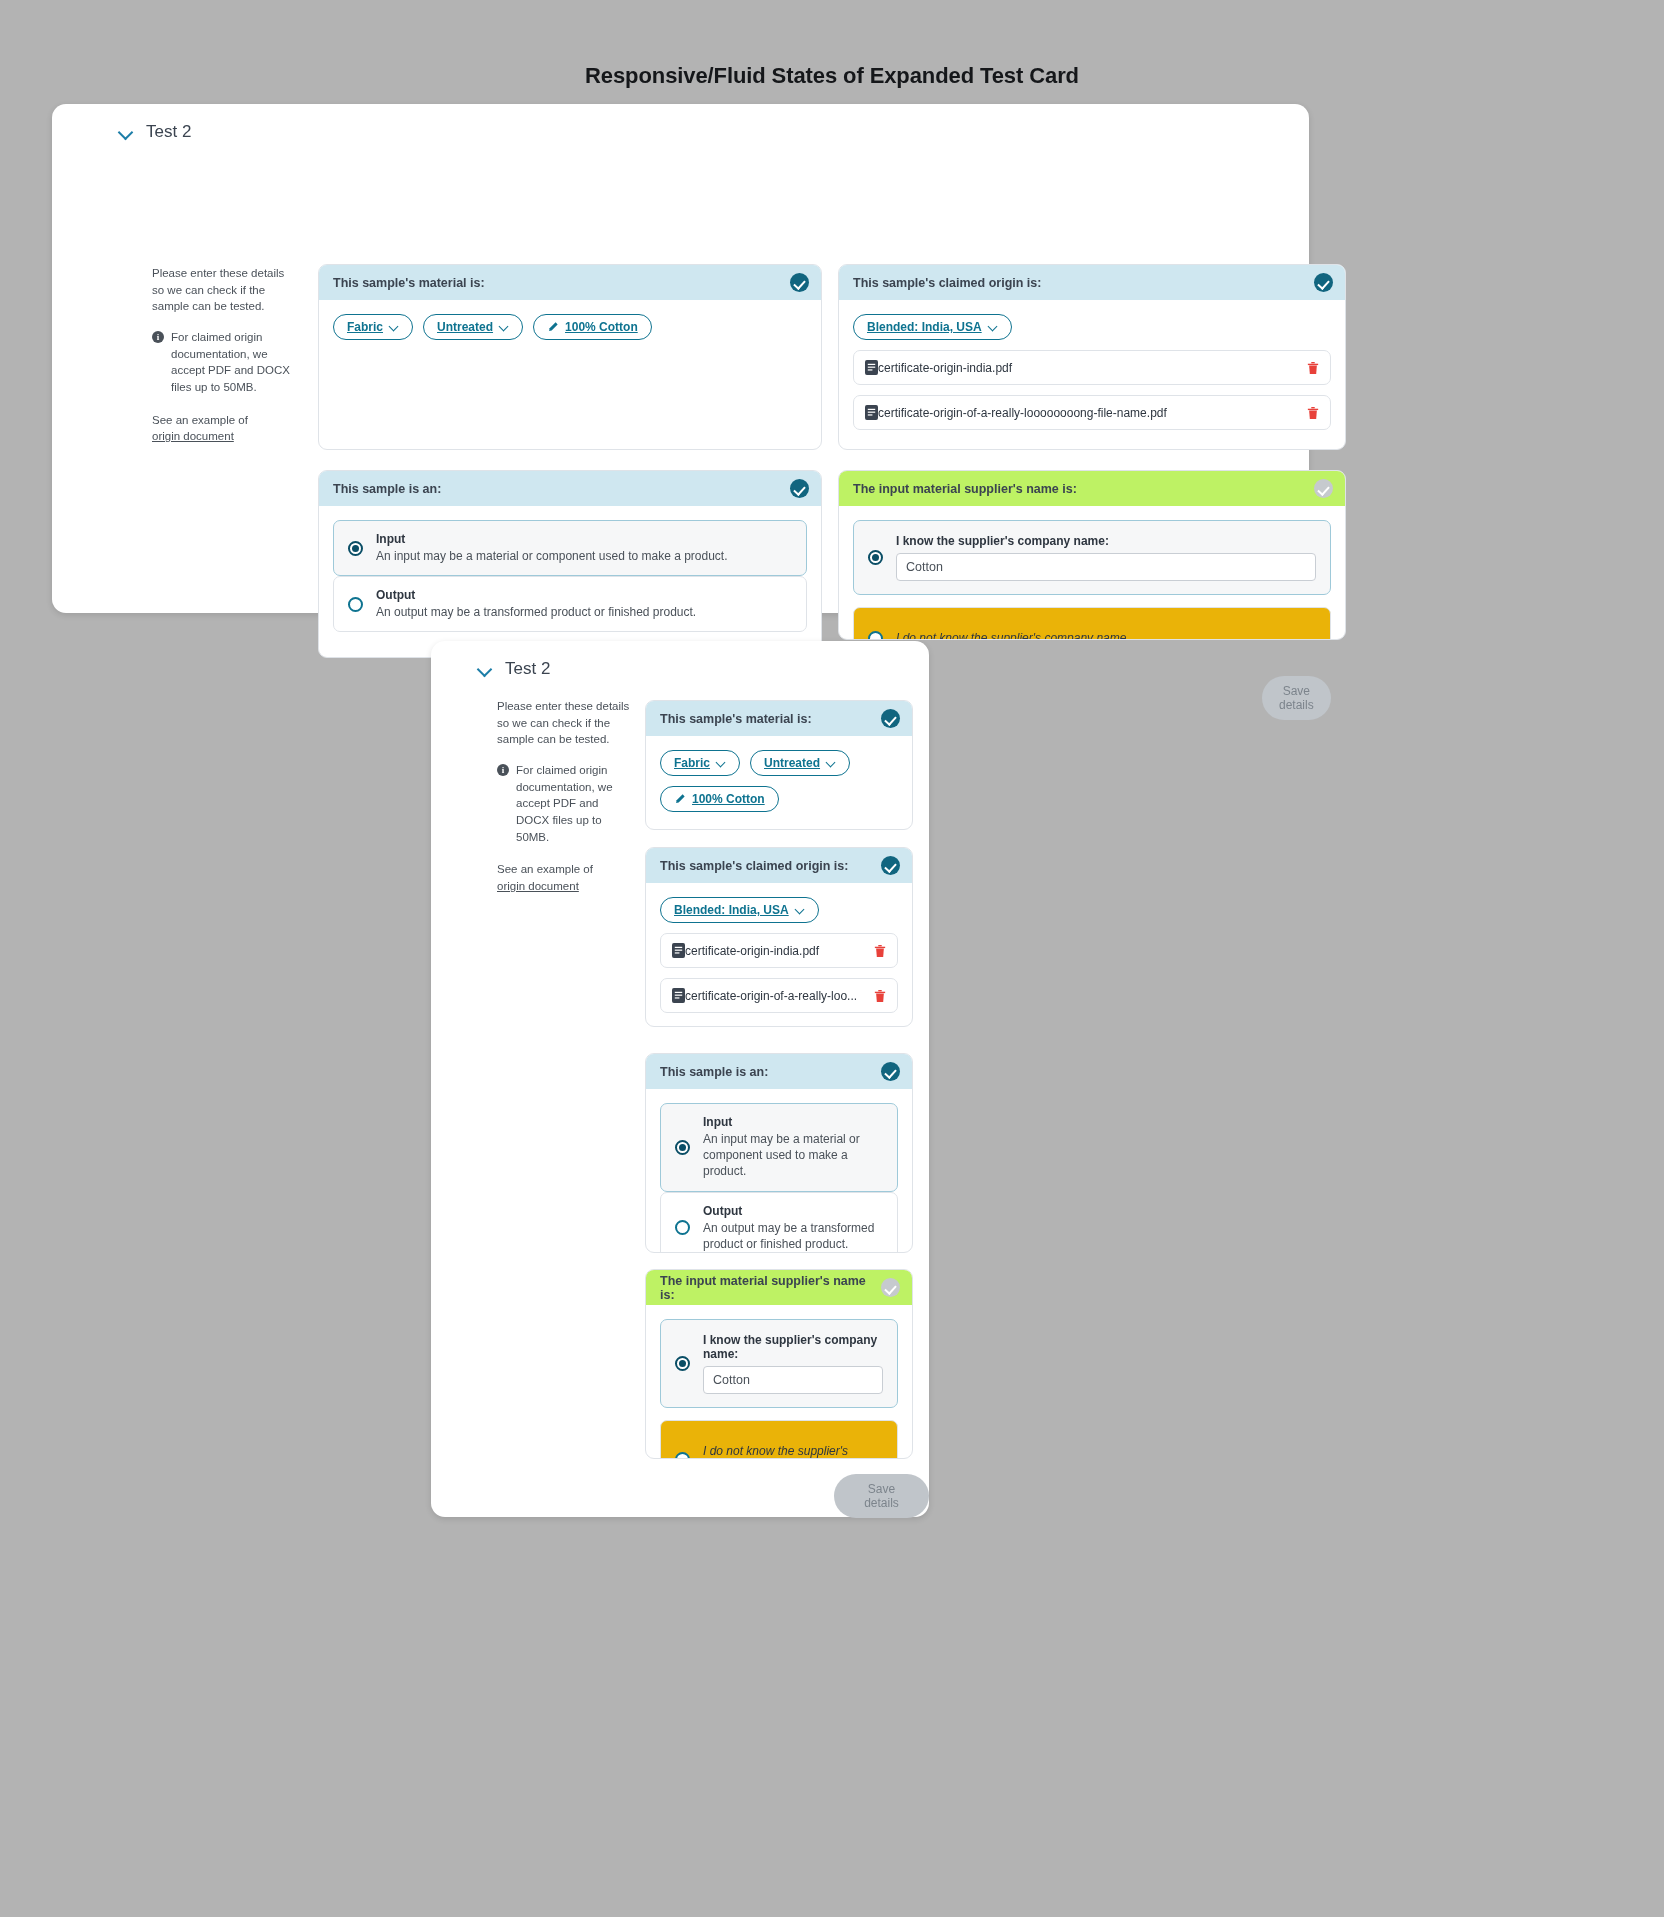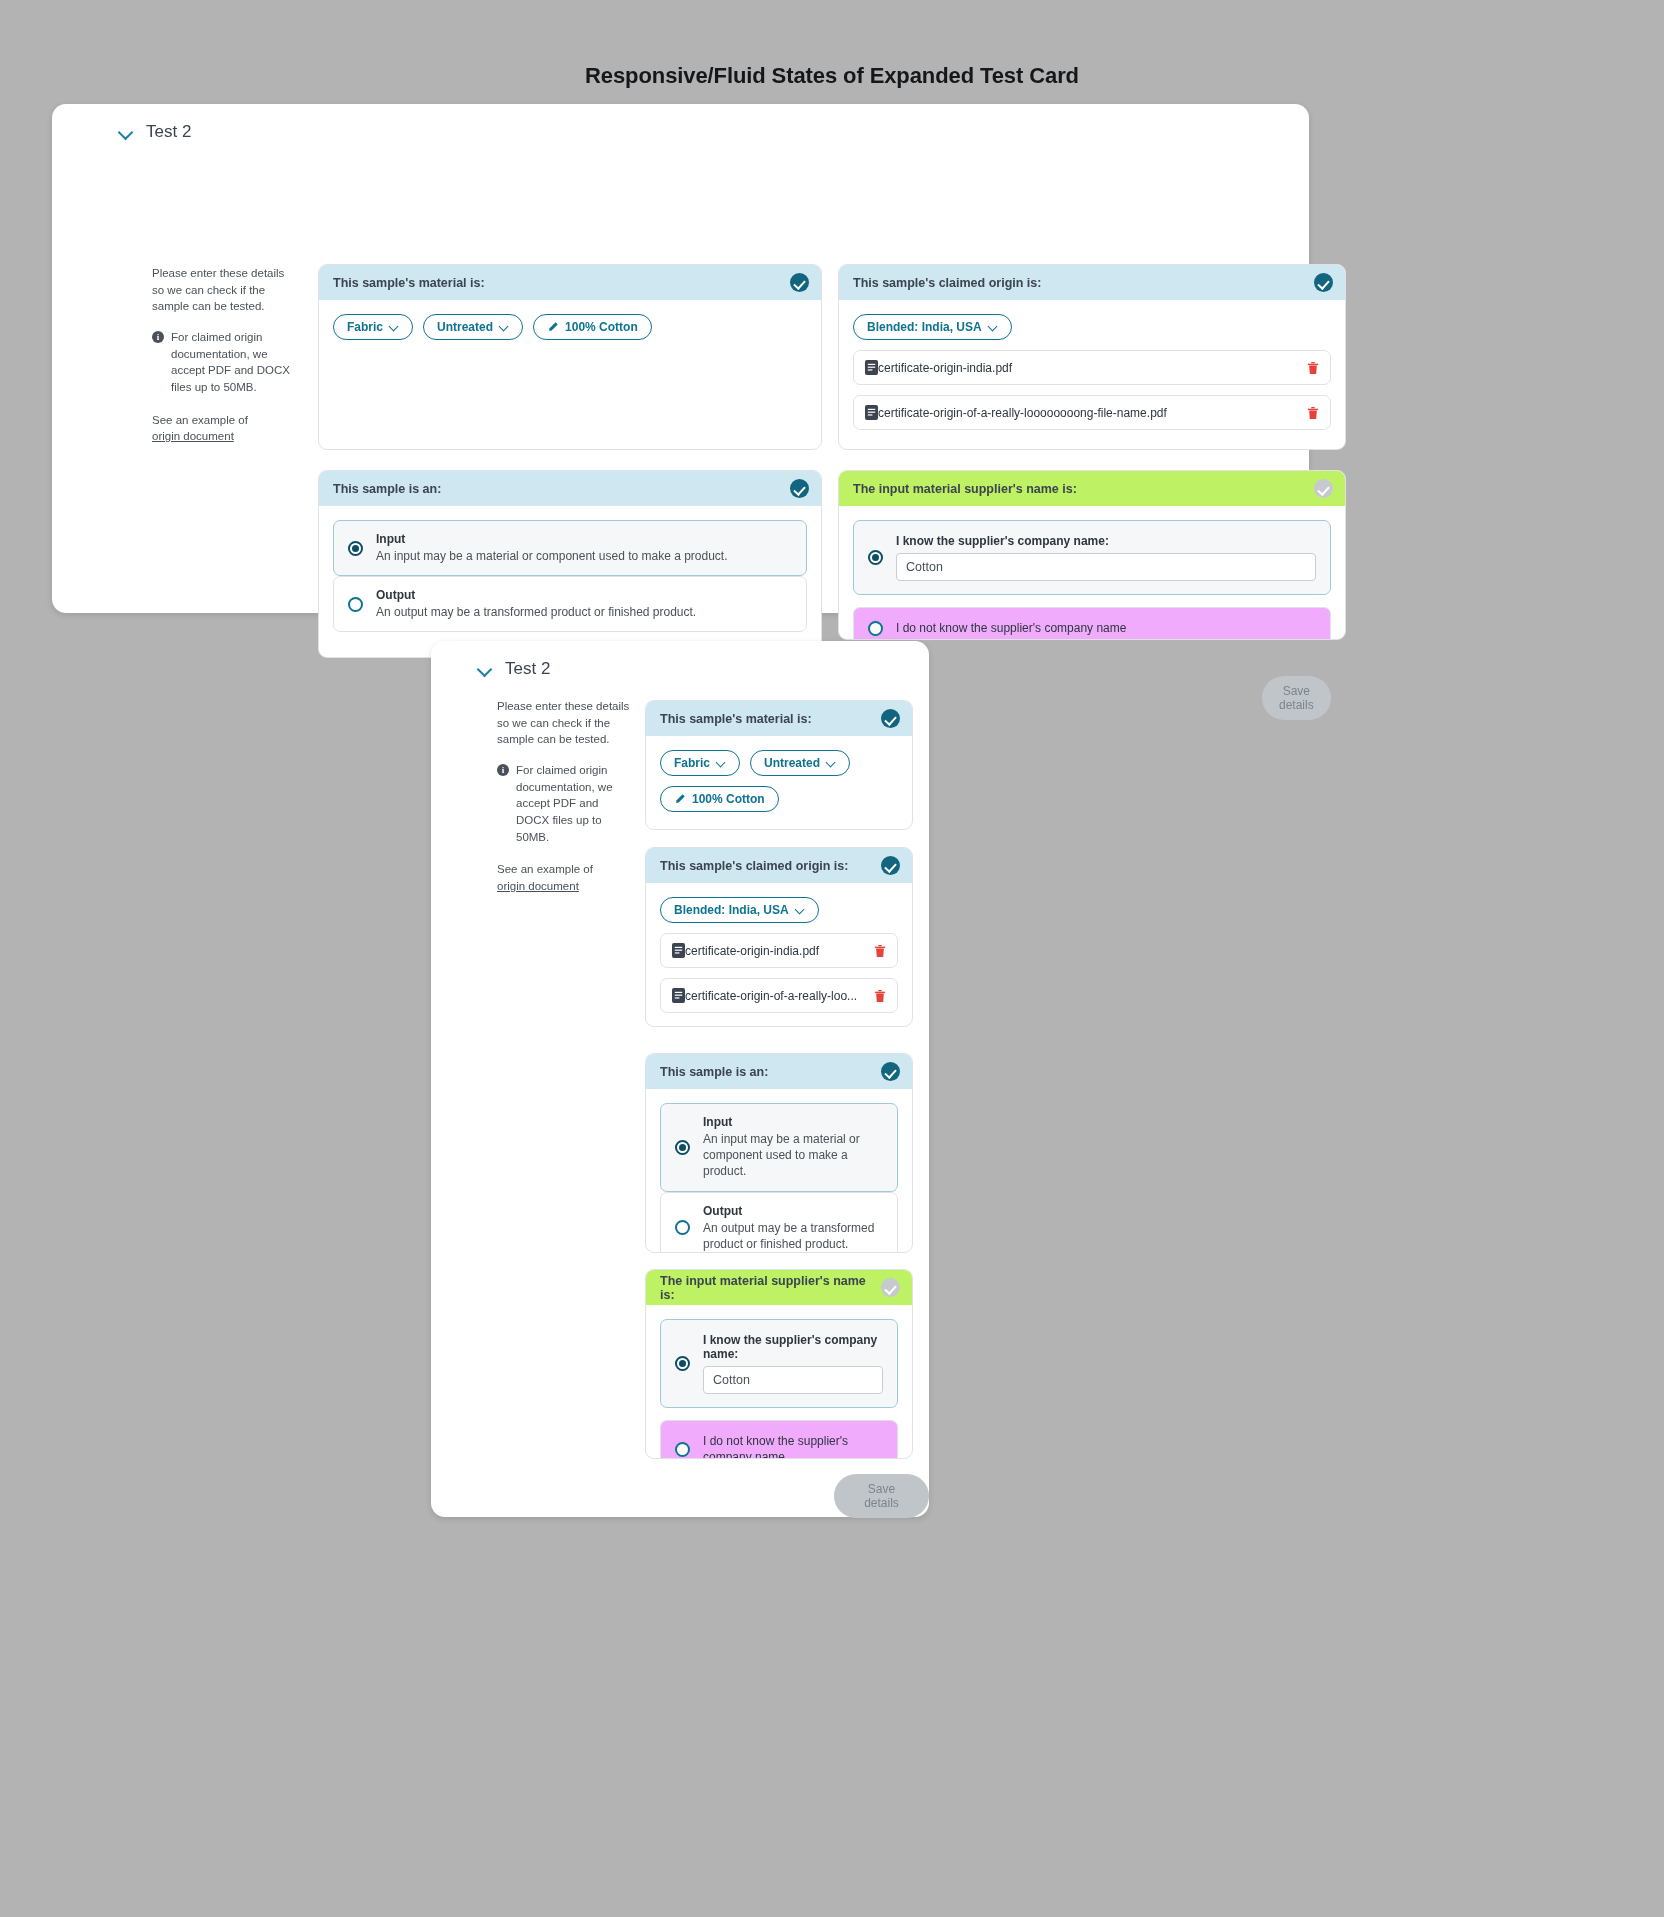--- a/index.html
+++ b/index.html
@@ -150,20 +150,21 @@
     gap: 6px;
     border: 1.6px solid #0e7390;
     border-radius: 999px;
     padding: 5px 13px;
     font-size: 12px;
     font-weight: bold;
     color: #0e7390;
     background: #fff;
     cursor: pointer;
     white-space: nowrap;
+    text-decoration: underline;
   }
   .chev-sm {
     width: 10px; height: 10px; position: relative; display: inline-block;
   }
   .chev-sm::before {
     content: "";
     position: absolute;
     left: 1px; top: 1px;
     width: 6px; height: 6px;
     border-right: 1.9px solid #0e7390;
@@ -263,23 +264,24 @@
     color: #4a5159;
     font-family: "Liberation Sans", sans-serif;
     background: #fff;
   }
   .supplier-opt2 {
     display: flex;
     align-items: center;
     gap: 13px;
     border: 1px solid #dfe3e8;
     border-radius: 7px;
-    padding: 12px 14px;
-    background: #f0abfc;
+    padding: 22px 14px;
+    background: #eab308;
     cursor: pointer;
+    font-style: italic;
   }
   .supplier-opt2 .opt-desc { font-size: 12px; color: #2e3640; }
 
   
   .save-btn {
     position: absolute;
     border: none;
     border-radius: 999px;
     background: #c0c5ca;
     color: #7c848c;

